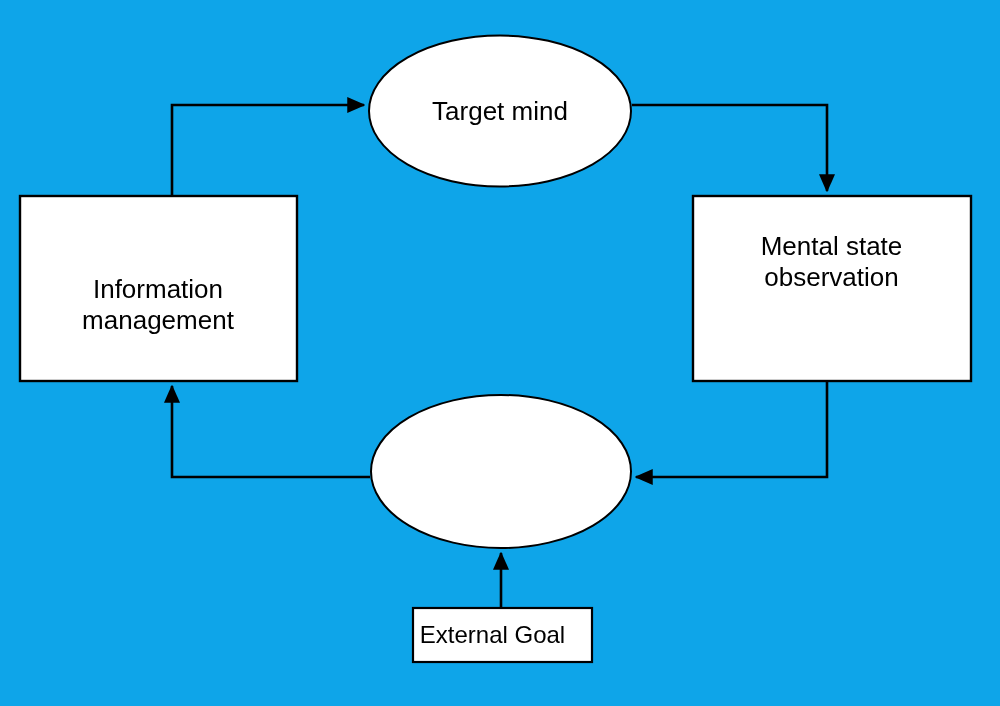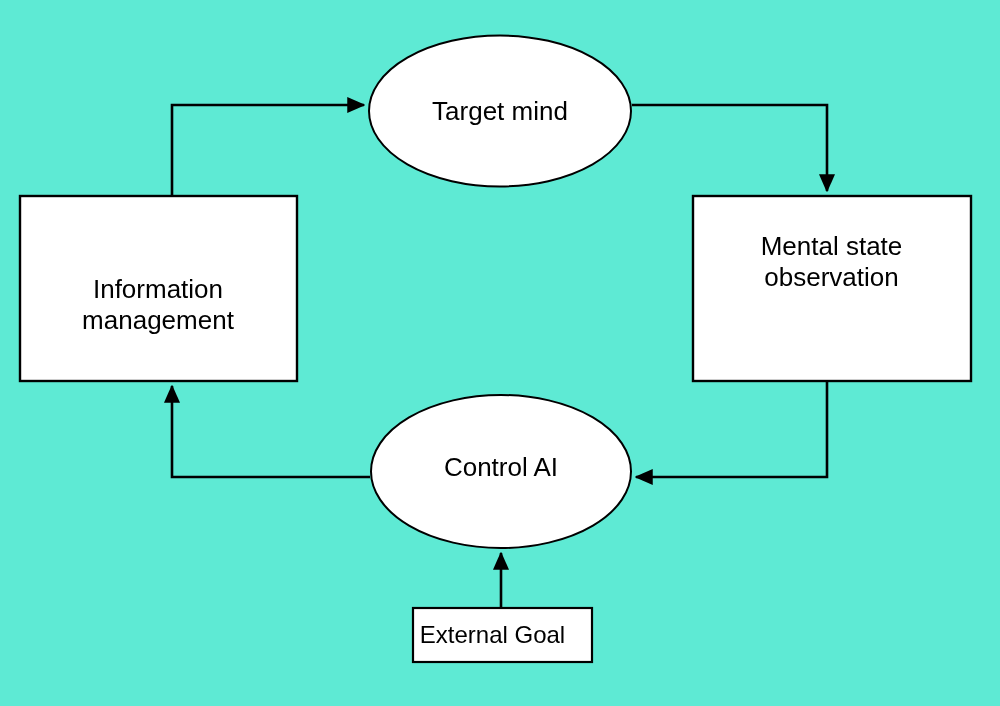--- a/index.html
+++ b/index.html
@@ -7,21 +7,21 @@
     padding: 0;
     background: #ffffff;
   }
   body {
     font-family: "Liberation Sans", "DejaVu Sans", sans-serif;
   }
   #diagram-canvas {
     position: relative;
     width: 1000px;
     height: 706px;
-    background: #5eead4;
+    background: #0ea5e9;
     overflow: hidden;
   }
   #diagram-svg {
     position: absolute;
     left: 0;
     top: 0;
     width: 1000px;
     height: 706px;
   }
   .node-label {
@@ -112,20 +112,19 @@
     <path d="M 370 477 L 172 477 L 172 386" fill="none" stroke="#000000" stroke-width="2.6" marker-end="url(#arrow-end)"></path>
 
     <path d="M 501 608 L 501 553" fill="none" stroke="#000000" stroke-width="2.6" marker-end="url(#arrow-end)"></path>
   </svg>
 
   <div class="node-label" id="label-target-mind">Target mind</div>
 
   <div class="node-label" id="label-mental-state-observation">Mental state
 observation</div>
 
-  <div class="node-label" id="label-control-ai">Control AI</div>
 
   <div class="node-label" id="label-information-management">Information
 management</div>
 
   <div class="node-label" id="label-external-goal">External Goal</div>
 
 </div>
 
 </body></html>

